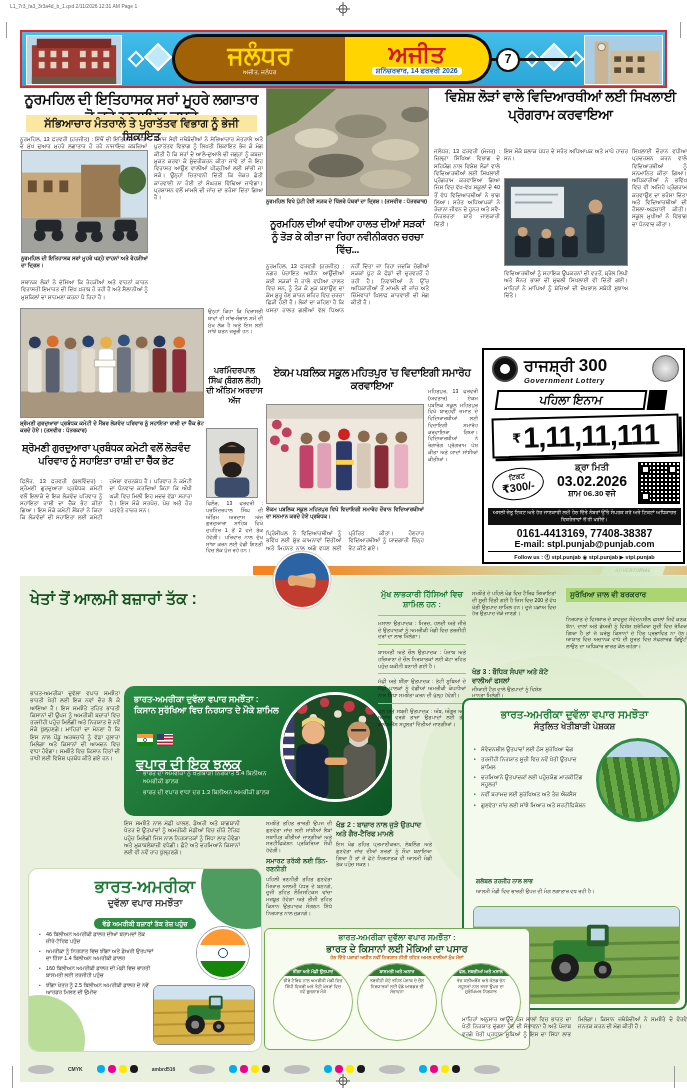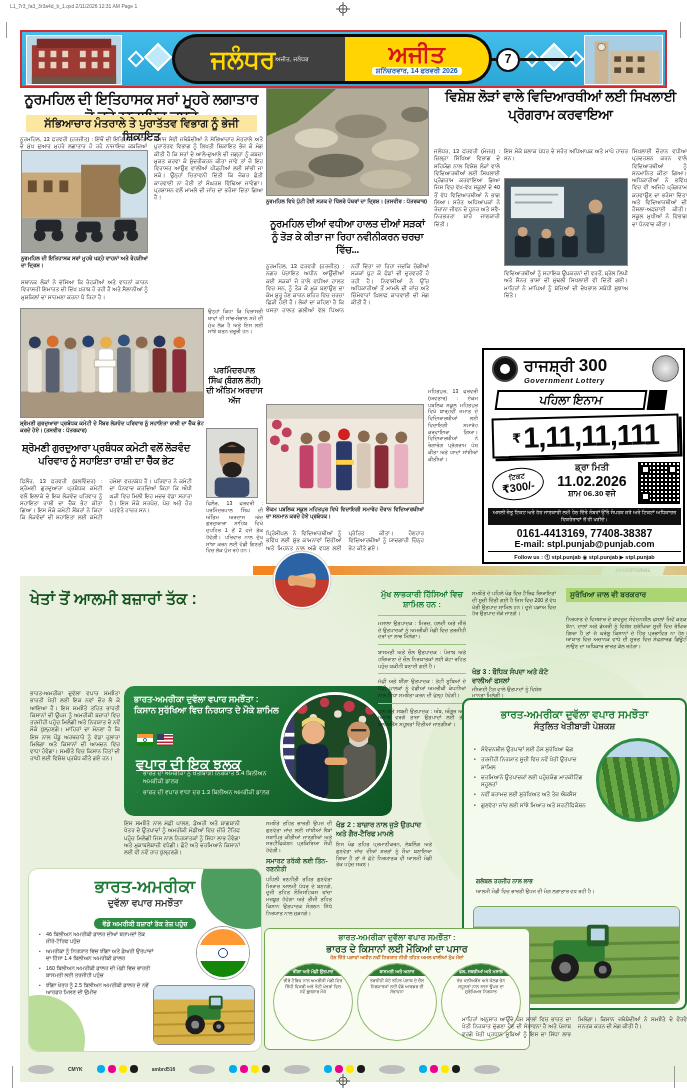--- a/index.html
+++ b/index.html
@@ -14,21 +14,21 @@
 .cap{font-size:5.4px;line-height:1.3;font-weight:bold;color:#111}
 .cols2{column-count:2;column-gap:7px}
 .hl{font-weight:900;color:#0c0c0c;letter-spacing:-.3px}
 .photo{border:1px solid #8a8a8a;overflow:hidden;background:#cfcabd}
 .photo svg{display:block;width:100%;height:100%}
 
 #mast{left:20px;top:30px;width:647px;height:58px;border:2px solid #d92b2f;background:linear-gradient(180deg,#43bdea,#2aa6d8)}
 .dmd{position:absolute;border:2px solid #fff;transform:rotate(45deg)}
 .dmdf{position:absolute;background:#bfe9fb;transform:rotate(45deg)}
 #capsule{left:150px;top:2px;width:320px;height:50px;background:#0b0b0b;border-radius:26px;display:flex;padding:3px}
-#cap-red{width:54%;background:#404040;border-radius:23px 0 0 23px;display:flex;flex-direction:row;align-items:center;justify-content:center}
+#cap-red{width:54%;background:#a16207;border-radius:23px 0 0 23px;display:flex;flex-direction:column;align-items:center;justify-content:center}
 #cap-yel{width:46%;background:#ffd400;border-radius:0 23px 23px 0;display:flex;flex-direction:column;align-items:center;justify-content:center}
 
 #lotto{left:482px;top:348px;width:203px;height:216px;background:#fff;border:2px solid #000;color:#0a0a0a}
 .qr{background:repeating-linear-gradient(0deg,#000 0 2px,transparent 2px 4px),repeating-linear-gradient(90deg,#000 0 2px,#fff 2px 4px)}
 .qr i{position:absolute;width:9px;height:9px;background:#fff;border:2.5px solid #000}
 
 #green{left:20px;top:576px;width:667px;height:506px;background:#e9f1de;overflow:visible}
 .gh{color:#14521f;font-weight:900}
 .gbul li{margin-bottom:3px;list-style:none;position:relative;padding-left:7px}
 .gbul li:before{content:"▪";position:absolute;left:0;top:0;color:#2e8b44}
@@ -199,20 +199,21 @@
         <ellipse cx="70" cy="78" rx="28" ry="12" fill="#6d6a5c"></ellipse>
         <ellipse cx="120" cy="92" rx="26" ry="10" fill="#c4bca4"></ellipse>
         <ellipse cx="28" cy="92" rx="20" ry="9" fill="#97917c"></ellipse>
         <ellipse cx="150" cy="26" rx="14" ry="8" fill="#7c7868"></ellipse>
       </svg>
   </div>
   <div class="a cap j" style="left:266px;top:198px;width:163px;height:17px">ਨੂਰਮਹਿਲ ਵਿਖੇ ਪੁੱਟੀ ਹੋਈ ਸੜਕ ਦੇ ਖਿੱਲਰੇ ਪੱਥਰਾਂ ਦਾ ਦ੍ਰਿਸ਼। (ਤਸਵੀਰ : ਪੱਤਰਕਾਰ)</div>
   <div class="a c hl" style="left:266px;top:217px;width:163px;height:44px;font-size:10px;line-height:1.3">ਨੂਰਮਹਿਲ ਦੀਆਂ ਵਧੀਆ ਹਾਲਤ ਦੀਆਂ ਸੜਕਾਂ ਨੂੰ ਤੋੜ ਕੇ ਕੀਤਾ ਜਾ ਰਿਹਾ ਨਵੀਨੀਕਰਨ ਚਰਚਾ ਵਿੱਚ...</div>
   <div class="a t55 j cols2" style="left:266px;top:263px;width:163px;height:99px;overflow:hidden">ਨੂਰਮਹਿਲ, 13 ਫਰਵਰੀ (ਹਰਜੀਤ) : ਨਗਰ ਪੰਚਾਇਤ ਅਧੀਨ ਆਉਂਦੀਆਂ ਕਈ ਸੜਕਾਂ ਜੋ ਹਾਲੇ ਵਧੀਆ ਹਾਲਤ ਵਿਚ ਸਨ, ਨੂੰ ਤੋੜ ਕੇ ਮੁੜ ਬਣਾਉਣ ਦਾ ਕੰਮ ਸ਼ੁਰੂ ਹੋਣ ਕਾਰਨ ਸ਼ਹਿਰ ਵਿਚ ਚਰਚਾ ਛਿੜੀ ਹੋਈ ਹੈ। ਲੋਕਾਂ ਦਾ ਕਹਿਣਾ ਹੈ ਕਿ ਖਸਤਾ ਹਾਲਤ ਗਲੀਆਂ ਵੱਲ ਧਿਆਨ ਨਹੀਂ ਦਿੱਤਾ ਜਾ ਰਿਹਾ ਜਦਕਿ ਚੰਗੀਆਂ ਸੜਕਾਂ ਪੁੱਟ ਕੇ ਫੰਡਾਂ ਦੀ ਦੁਰਵਰਤੋਂ ਹੋ ਰਹੀ ਹੈ। ਨਿਵਾਸੀਆਂ ਨੇ ਉੱਚ ਅਧਿਕਾਰੀਆਂ ਤੋਂ ਮਾਮਲੇ ਦੀ ਜਾਂਚ ਅਤੇ ਜ਼ਿੰਮੇਵਾਰਾਂ ਖ਼ਿਲਾਫ਼ ਕਾਰਵਾਈ ਦੀ ਮੰਗ ਕੀਤੀ ਹੈ।</div>
 
+  <div class="a c hl" style="left:266px;top:366px;width:212px;height:18px;font-size:10.5px">ਏਕਮ ਪਬਲਿਕ ਸਕੂਲ ਮਹਿਤਪੁਰ 'ਚ ਵਿਦਾਇਗੀ ਸਮਾਰੋਹ ਕਰਵਾਇਆ</div>
   <div class="a photo" style="left:266px;top:404px;width:158px;height:100px">
     <svg viewBox="0 0 158 100" preserveAspectRatio="none">
         <rect width="158" height="100" fill="#efe8df"></rect>
         <rect x="0" y="0" width="158" height="14" fill="#d9d2c6"></rect>
         <g fill="#c04060">
           <circle cx="10" cy="20" r="5"></circle>
           <circle cx="20" cy="28" r="5"></circle>
           <circle cx="8" cy="36" r="5"></circle>
           <circle cx="18" cy="44" r="4"></circle>
         </g>
@@ -280,21 +281,21 @@
     <div class="a" style="left:8px;top:66px;width:187px;height:40px;background:#fff;border:2px solid #000;box-shadow:3px 3px 0 #000;transform:rotate(-1.5deg);display:flex;align-items:center;justify-content:center">
       <span style="font-size:13px;font-weight:900;margin-right:2px">₹</span>
       <span style="font-size:29px;font-weight:900;letter-spacing:-1px">1,11,11,111</span>
     </div>
     <div class="a c" style="left:8px;top:118px;width:52px;height:32px;border:1.5px solid #000;border-radius:50%;transform:rotate(-8deg);padding-top:4px">
       <div style="font-size:7px;font-weight:bold">ਟਿਕਟ</div>
       <div style="font-size:11px;font-weight:900">₹300/-</div>
     </div>
     <div class="a c" style="left:66px;top:112px;width:84px;height:44px">
       <div style="font-size:9px;font-weight:bold">ਡ੍ਰਾ ਮਿਤੀ</div>
-      <div style="font-size:14px;font-weight:900">11.02.2026</div>
+      <div style="font-size:14px;font-weight:900">03.02.2026</div>
       <div style="font-size:8px;font-weight:bold">ਸ਼ਾਮ 06.30 ਵਜੇ</div>
     </div>
     <div class="a qr" style="left:154px;top:112px;width:42px;height:42px;border:1px solid #000;position:absolute">
       <i style="left:2px;top:2px"></i>
         <i style="right:2px;top:2px"></i>
         <i style="left:2px;bottom:2px"></i>
     </div>
     <div class="a c" style="left:4px;top:158px;width:193px;height:17px;background:#111;color:#fff;font-size:5px;line-height:1.4;padding:1px 4px">ਅਸਲੀ ਜੇਤੂ ਟਿਕਟ ਅਤੇ ਹੋਰ ਜਾਣਕਾਰੀ ਲਈ ਹੇਠ ਦਿੱਤੇ ਨੰਬਰਾਂ ਉੱਤੇ ਸੰਪਰਕ ਕਰੋ ਅਤੇ ਟਿਕਟਾਂ ਅਧਿਕਾਰਤ ਵਿਕਰੇਤਾਵਾਂ ਤੋਂ ਹੀ ਖਰੀਦੋ।</div>
     <div class="a c" style="left:0;top:177px;width:201px;font-size:10.5px;font-weight:900">0161-4413169, 77408-38387</div>
     <div class="a c" style="left:0;top:189px;width:201px;font-size:9px;font-weight:900">E-mail: stpl.punjab@punjab.com</div>

